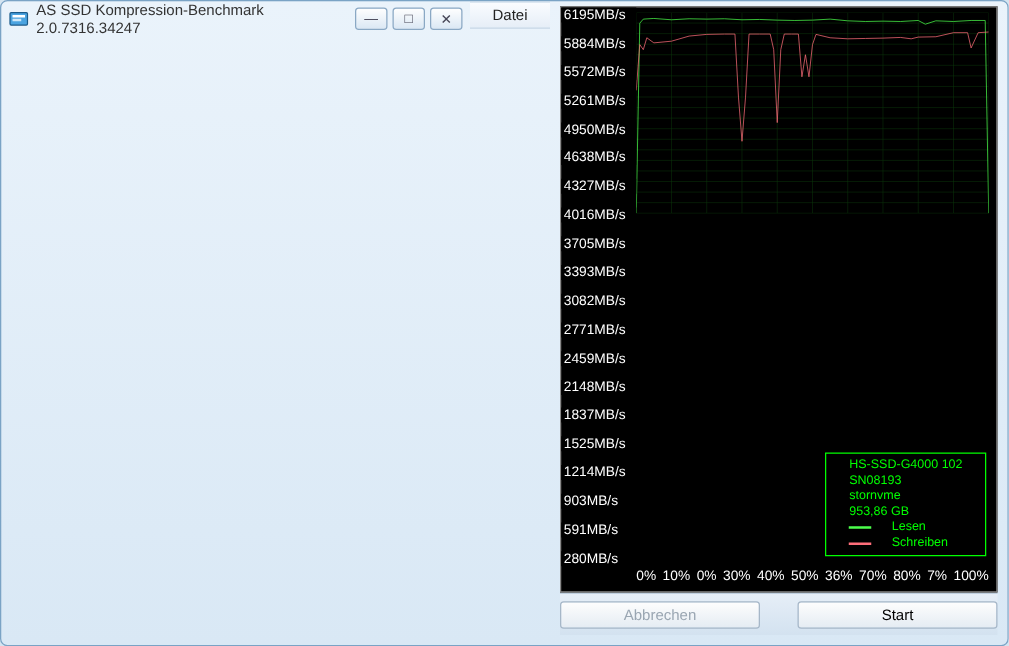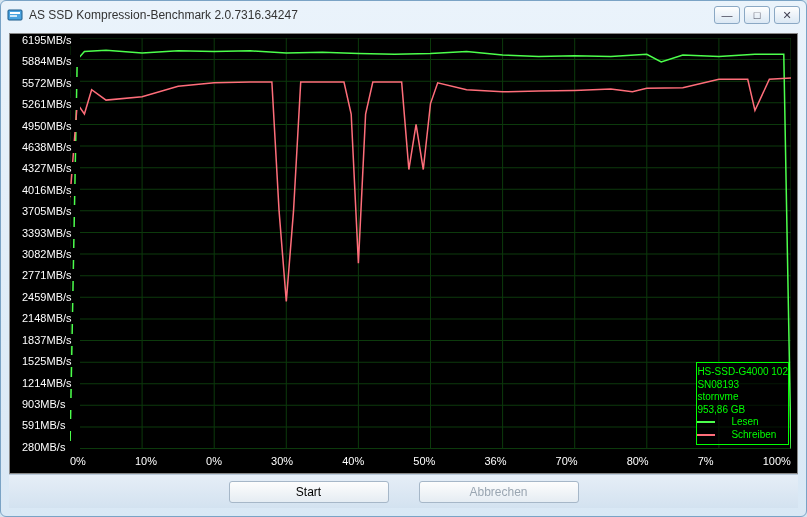--- a/index.html
+++ b/index.html
@@ -1,33 +1,33 @@
 <!DOCTYPE html>
 <html><head>
 <meta charset="utf-8">
 <style>
   * { margin: 0; padding: 0; box-sizing: border-box; }
   body { font-family: "Segoe UI", Tahoma, sans-serif; font-size: 12px; background: #d4e4f0; width: 807px; height: 517px; overflow: hidden; }
-  .window { width: 807px; height: 517px; background: linear-gradient(#eaf3fb, #d9e8f5); border: 1px solid #7aa3c5; border-radius: 6px; display: flex; flex-direction: column; }
+  .window { width: 807px; height: 517px; background: linear-gradient(#eaf3fb, #d9e8f5); border: 1px solid #7aa3c5; border-radius: 6px; display: flex; flex-direction: row; }
   .titlebar { height: 28px; display: flex; align-items: center; padding: 0 6px; }
   .titleicon { width: 16px; height: 16px; margin-right: 6px; }
   .title { flex: 1; color: #333; font-size: 12px; }
   .winbtns { display: flex; gap: 4px; }
   .winbtn { width: 26px; height: 18px; border: 1px solid #8aa8c4; border-radius: 3px; background: linear-gradient(#fefefe,#dbe8f4); display: flex; align-items: center; justify-content: center; font-size: 11px; color: #445; cursor: default; }
   .menubar { height: 22px; background: linear-gradient(#fafcff,#e6eef7); border-top: 1px solid #c6d6e6; border-bottom: 1px solid #c6d6e6; display: flex; align-items: center; padding: 0 10px; }
   .menuitem { padding: 2px 8px; color: #222; }
   .content { flex: 1; padding: 4px 8px 8px 8px; display: flex; flex-direction: column; }
   .chart-area { position: relative; flex: 1; background: #000; border: 1px solid #888; }
-  .ylabels { position: absolute; left: 10px; top: 0; bottom: 20px; width: 60px; display: flex; flex-direction: column; justify-content: space-between; z-index: 3; }
+  .ylabels { position: absolute; left: 0; top: 0; bottom: 20px; width: 60px; display: flex; flex-direction: column; justify-content: space-between; z-index: 3; }
   .ylabel { color: #fff; font-size: 11px; background: #000; padding: 0 2px; text-align: left; white-space: nowrap; }
   .xlabels { position: absolute; left: 60px; right: 6px; bottom: 2px; height: 16px; display: flex; justify-content: space-between; z-index: 3; }
   .xlabel { color: #fff; font-size: 11px; }
   .grid { position: absolute; left: 60px; right: 6px; top: 4px; bottom: 20px; z-index: 1; }
   .plot { position: absolute; left: 60px; right: 6px; top: 4px; bottom: 20px; z-index: 2; }
-  .legend { position: absolute; right: 8px; bottom: 28px; border: 1px solid #0f0; background: rgba(0,0,0,0.6); padding: 3px 0; color: #0f0; font-size: 10px; line-height: 1.25; z-index: 4; }
+  .legend { position: absolute; right: 8px; bottom: 28px; border: 1px solid #0f0; background: rgba(0,0,0,0.6); padding: 3px 18px; color: #0f0; font-size: 10px; line-height: 1.25; z-index: 4; }
   .legend .row { display: flex; align-items: center; gap: 16px; }
   .legend .swatch { width: 18px; height: 2px; display: inline-block; }
   .watermark { position: absolute; right: 10px; bottom: 4px; color: #2b6b2b; font-family: monospace; font-size: 14px; letter-spacing: 1px; z-index: 5; text-shadow: 1px 1px 0 #000; }
   .btnrow { height: 34px; display: flex; align-items: center; justify-content: center; gap: 30px; background: linear-gradient(#e6eef7,#d3e2f0); border-top: 1px solid #b8c9da; }
   .btn { width: 160px; height: 22px; border: 1px solid #a6b7c8; border-radius: 3px; background: linear-gradient(#fdfdfd,#e5ecf3); font-size: 12px; display: flex; align-items: center; justify-content: center; }
   .btn.disabled { color: #9aa6b2; }
 </style>
 </head>
 <body>
 
@@ -37,20 +37,23 @@
         <rect x="1" y="3" width="14" height="10" rx="1" fill="#4aa3e0" stroke="#1a5a8a"></rect>
         <rect x="3" y="5" width="10" height="2" fill="#fff"></rect>
         <rect x="3" y="8" width="7" height="2" fill="#cfe8f8"></rect>
       </svg>
     <div class="title">AS SSD Kompression-Benchmark 2.0.7316.34247</div>
     <div class="winbtns">
       <div class="winbtn">—</div>
       <div class="winbtn">□</div>
       <div class="winbtn">✕</div>
     </div>
+  </div>
+  <div class="menubar">
+    <div class="menuitem">Datei</div>
   </div>
   <div class="content">
     <div class="chart-area">
       <div class="ylabels" id="ylabels">
           <div class="ylabel">6195MB/s</div>
           <div class="ylabel">5884MB/s</div>
           <div class="ylabel">5572MB/s</div>
           <div class="ylabel">5261MB/s</div>
           <div class="ylabel">4950MB/s</div>
           <div class="ylabel">4638MB/s</div>
@@ -128,17 +131,17 @@
           <span class="swatch" id="sw-read" style="background: rgb(76, 255, 76);"></span>
           <span>Lesen</span>
         </div>
         <div class="row">
           <span class="swatch" id="sw-write" style="background: rgb(255, 110, 122);"></span>
           <span>Schreiben</span>
         </div>
       </div>
     </div>
     <div class="btnrow">
+      <div class="btn disabled">Abbrechen</div>
       <div class="btn">Start</div>
-      <div class="btn disabled">Abbrechen</div>
     </div>
   </div>
 </div>
 
 </body></html>

